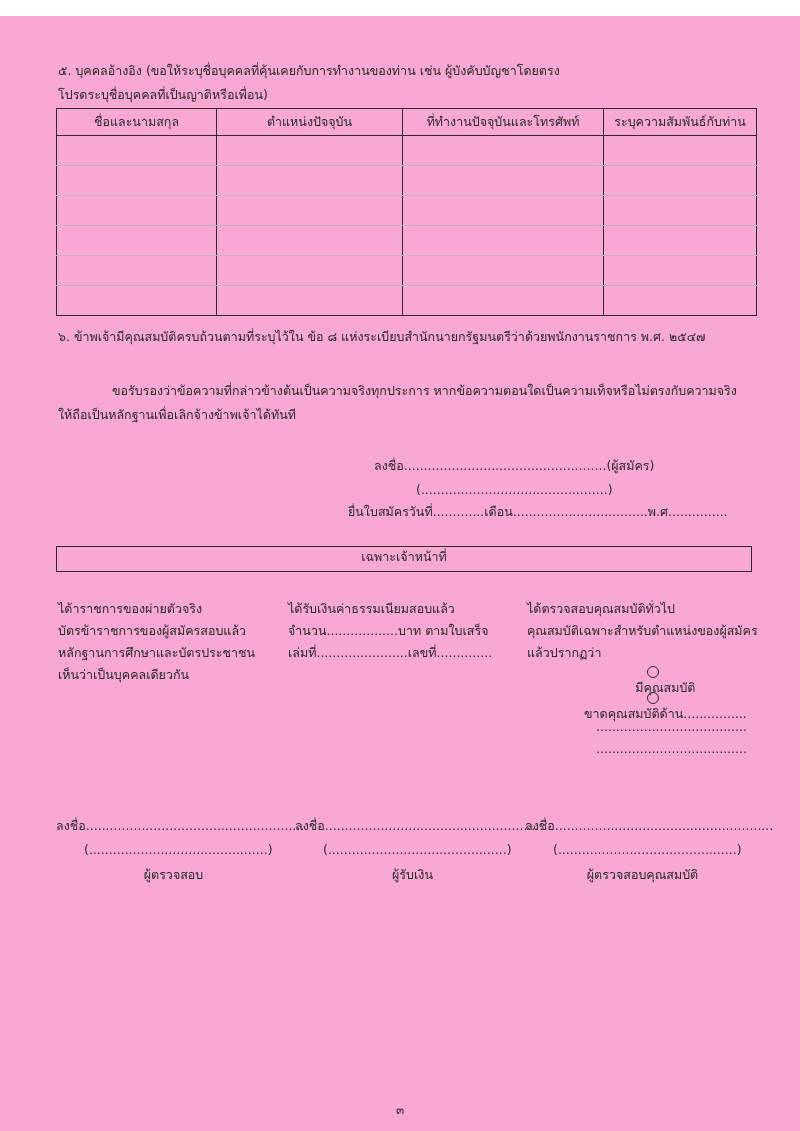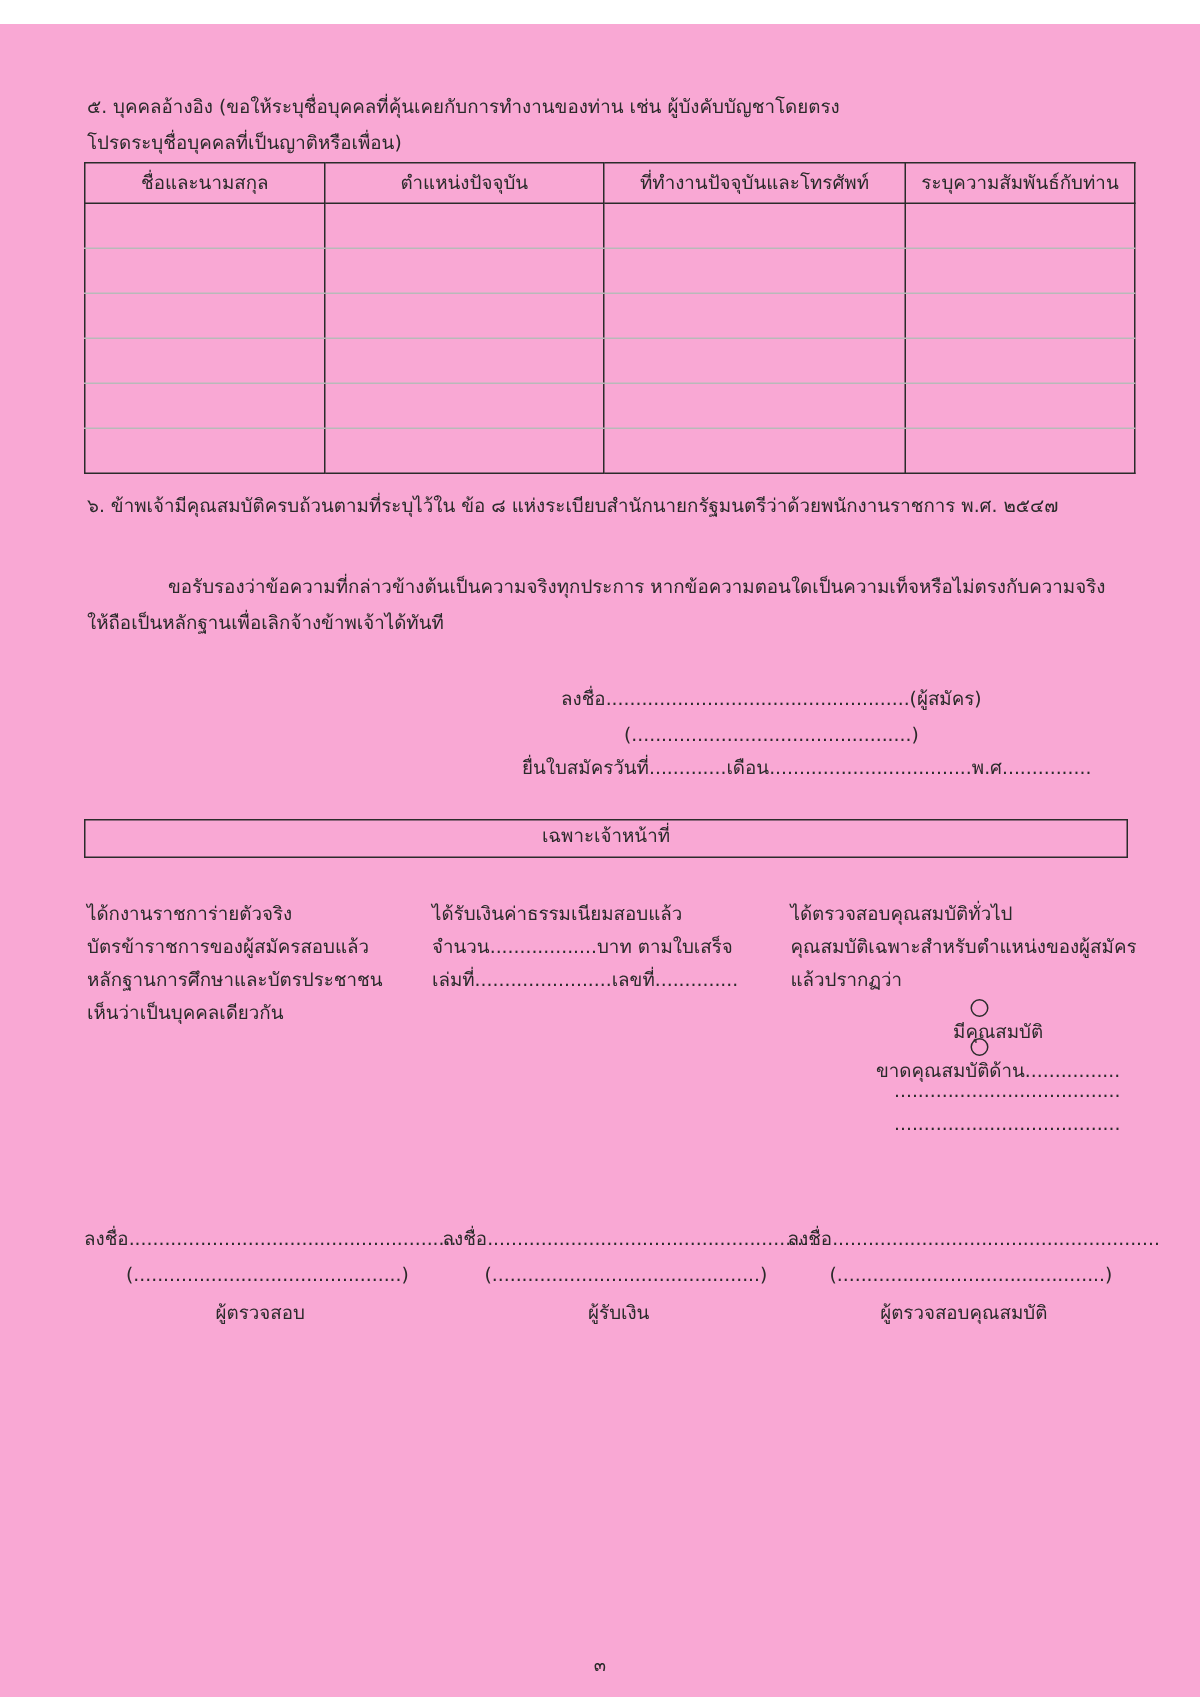--- a/index.html
+++ b/index.html
@@ -222,21 +222,21 @@
 
   <div class="txt" id="sig-app-1">ลงชื่อ...................................................(ผู้สมัคร)</div>
   <div class="txt" id="sig-app-2">(...............................................)</div>
   <div class="txt" id="sig-app-3">ยื่นใบสมัครวันที่.............เดือน..................................พ.ศ...............</div>
 
   <div class="officials-bar">
     <span>เฉพาะเจ้าหน้าที่</span>
   </div>
 
   <div class="off-col" id="off-col-1">
-    <div class="l">ได้กงานราชการ่ายตัวจริง</div>
+    <div class="l">ได้าราชการของผ่ายตัวจริง</div>
     <div class="l">บัตรข้าราชการของผู้สมัครสอบแล้ว</div>
     <div class="l">หลักฐานการศึกษาและบัตรประชาชน</div>
     <div class="l">เห็นว่าเป็นบุคคลเดียวกัน</div>
   </div>
 
   <div class="off-col" id="off-col-2">
     <div class="l">ได้รับเงินค่าธรรมเนียมสอบแล้ว</div>
     <div class="l">จำนวน..................บาท ตามใบเสร็จ</div>
     <div class="l">เล่มที่.......................เลขที่..............</div>
   </div>

